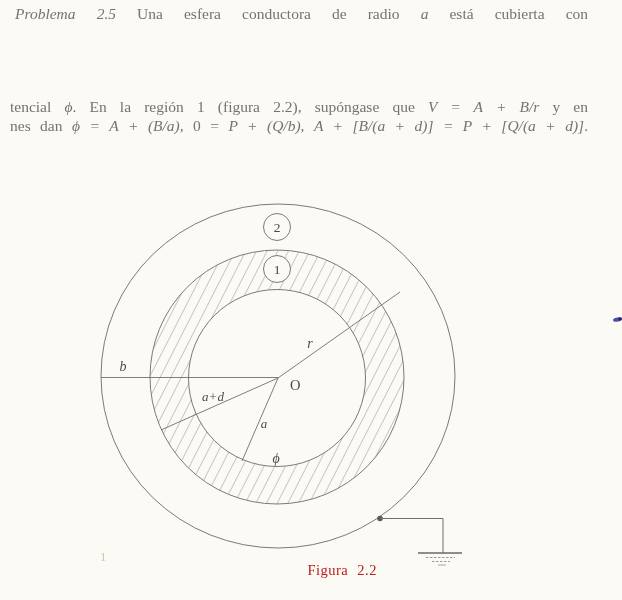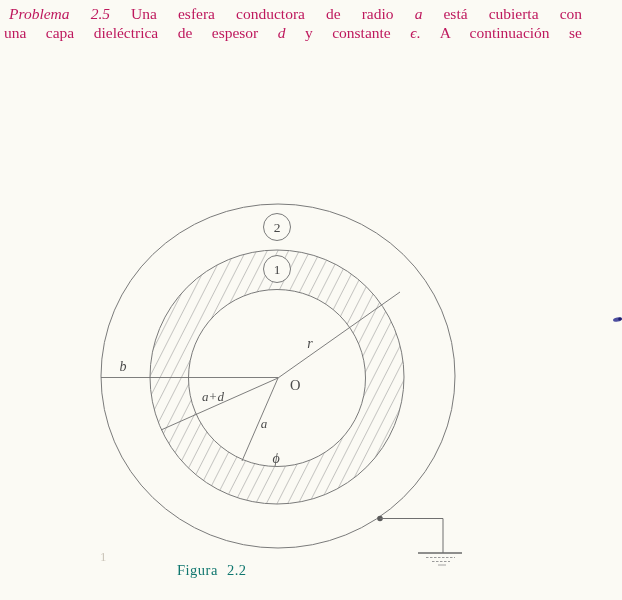--- a/index.html
+++ b/index.html
@@ -3,58 +3,59 @@
 <meta charset="utf-8">
 <style>
   html,body{margin:0;padding:0;}
   body{
     width:622px;height:600px;overflow:hidden;position:relative;
     background:#fbfaf4;
     font-family:"Liberation Serif","DejaVu Serif",serif;
     color:#3d3d3d;
   }
   .textcol{
-    position:absolute;left:4px;width:578px;
+    position:absolute;left:10px;width:578px;
     font-size:15.5px;line-height:18.8px;
-    color:#be185d;
+    color:#737373;
   }
   .p1{top:5px;}
   .p2{top:98px;}
   .tline{
     height:18.8px;
     text-align:justify;text-align-last:justify;
     white-space:normal;
   }
   .tline.lastline{
     text-align:left;text-align-last:left;
     word-spacing:3.4px;
   }
   .tline.ind1{padding-left:5px;}
   .tline.ind2{padding-left:17px;}
   .it{font-style:italic;}
   .figure-layer{position:absolute;left:0;top:0;}
   .caption{
     position:absolute;left:177px;top:562px;width:200px;
-    text-align:left;font-size:14.5px;word-spacing:5px;
-    letter-spacing:0.5px;color:#0f766e;
+    text-align:right;font-size:14.5px;word-spacing:5px;
+    letter-spacing:0.5px;color:#b91c1c;
   }
   .artifact{
     position:absolute;left:100px;top:549px;
     font-size:13px;color:#ccc6bb;
   }
 </style>
 </head>
 <body>
 
 <div class="textcol p1">
   <div class="tline ind1"><span class="it">Problema 2.5</span><span> Una esfera conductora de radio </span><span class="it">a</span><span> está cubierta con</span></div>
-  <div class="tline"><span>una capa dieléctrica de espesor </span><span class="it">d</span><span> y constante </span><span class="it">ϵ</span><span>. A continuación se</span></div>
 </div>
 
 <div class="textcol p2">
+  <div class="tline"><span>tencial </span><span class="it">ϕ</span><span>. En la región 1 (figura 2.2), supóngase que </span><span class="it">V = A + B/r</span><span> y en</span></div>
+  <div class="tline"><span>nes dan </span><span class="it">ϕ = A + (B/a)</span><span>, 0 = </span><span class="it">P + (Q/b)</span><span>, </span><span class="it">A + [B/(a + d)] = P + [Q/(a + d)]</span><span>.</span></div>
 </div>
 
 <svg class="figure-layer" width="622" height="600" viewBox="0 0 622 600">
   <defs>
     <pattern id="hatch" patternUnits="userSpaceOnUse" width="9.5" height="9.5" patternTransform="rotate(27)">
       <line x1="0" y1="0" x2="0" y2="9.5" stroke="#8a8a8a" stroke-width="0.9"></line>
     </pattern>
   </defs>
 
   <ellipse cx="278" cy="376" rx="177" ry="172" fill="none" stroke="#7a7a7a" stroke-width="1"></ellipse>

